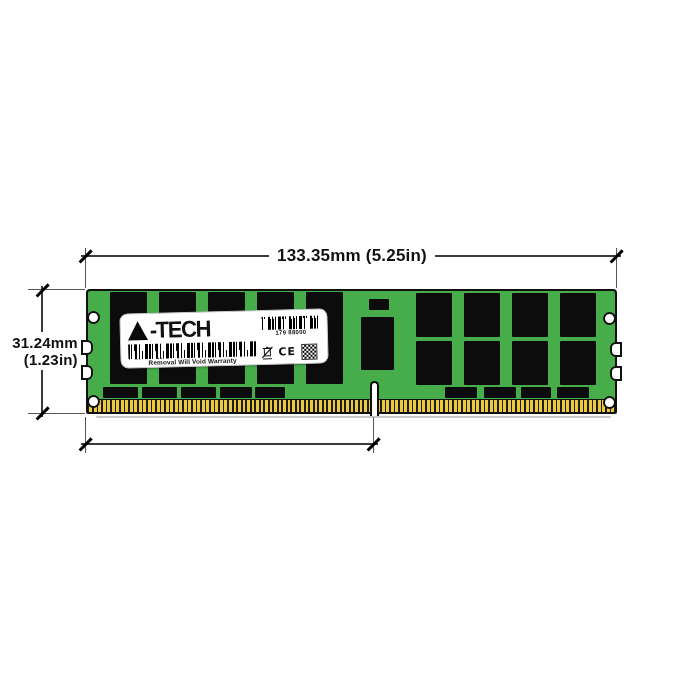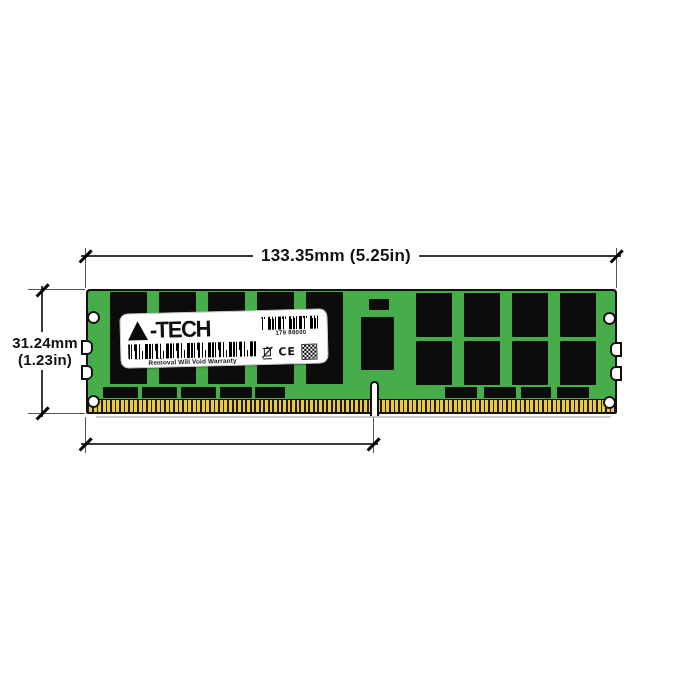--- a/index.html
+++ b/index.html
@@ -7,21 +7,21 @@
           font-family:"Liberation Sans",sans-serif;color:#111;}
 
   
   .dimh{position:absolute;height:1.5px;background:#3a3a3a;}
   .dimv{position:absolute;width:1.5px;background:#3a3a3a;}
   .exth{position:absolute;height:1.2px;background:#555;}
   .extv{position:absolute;width:1.2px;background:#555;}
   .tick{position:absolute;width:17px;height:2.6px;background:#000;transform:rotate(-45deg);}
   .dim-label{position:absolute;transform:translate(-50%,-50%);background:#fff;
              padding:1px 8px;font-size:17px;font-weight:bold;white-space:nowrap;letter-spacing:.2px;}
-  .dim-label.small{font-size:15px;line-height:17px;text-align:center;padding:2px 4px;}
+  .dim-label.small{font-size:15px;line-height:17px;text-align:right;padding:2px 4px;}
 
   
   .pcb{position:absolute;left:86px;top:289px;width:531px;height:125px;box-sizing:border-box;
        background:#47ad4b;border:2px solid #101010;border-radius:4px 4px 2px 2px;}
   .chip{position:absolute;background:#0c0c0c;border-radius:1px;}
   .chip.tall{top:1px;width:37px;height:92px;}
   .chip.halftop{top:2px;width:36px;height:44px;}
   .chip.halfbot{top:50px;width:36px;height:44px;}
   .chip.small{top:96px;height:11px;}
   .pins{position:absolute;left:0;right:0;bottom:0;height:12px;border-top:1.5px solid #101010;
@@ -63,21 +63,21 @@
 </head>
 <body>
 
 <div class="canvas">
 
   <div class="extv" style="left:85px;top:248px;height:40px;"></div>
   <div class="extv" style="left:616px;top:248px;height:40px;"></div>
   <div class="dimh" style="left:81px;top:255px;width:540px;"></div>
   <div class="tick" style="left:77px;top:255px;"></div>
   <div class="tick" style="left:608px;top:255px;"></div>
-  <div class="dim-label" style="left:336px;top:256px;">133.35mm (5.25in)</div>
+  <div class="dim-label" style="left:352px;top:256px;">133.35mm (5.25in)</div>
 
   <div class="exth" style="left:28px;top:289px;width:57px;"></div>
   <div class="exth" style="left:28px;top:412.5px;width:57px;"></div>
   <div class="dimv" style="left:41px;top:286px;height:131px;"></div>
   <div class="tick" style="left:34px;top:289px;"></div>
   <div class="tick" style="left:34px;top:412px;"></div>
   <div class="dim-label small" style="left:45px;top:351px;">
     <div>31.24mm</div>
     <div>(1.23in)</div>
   </div>

